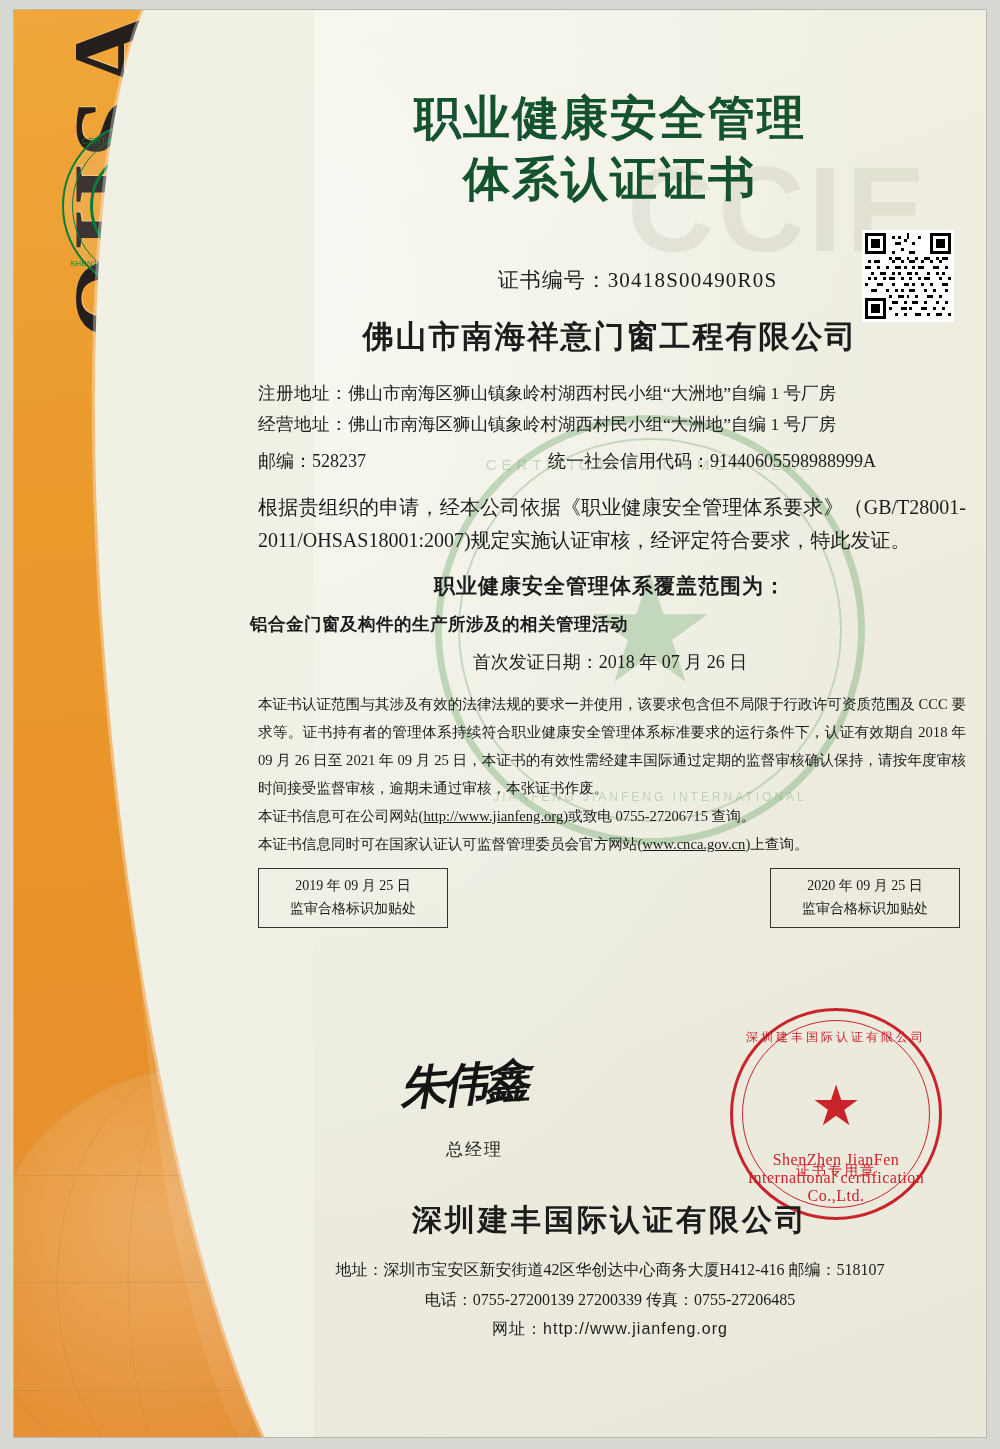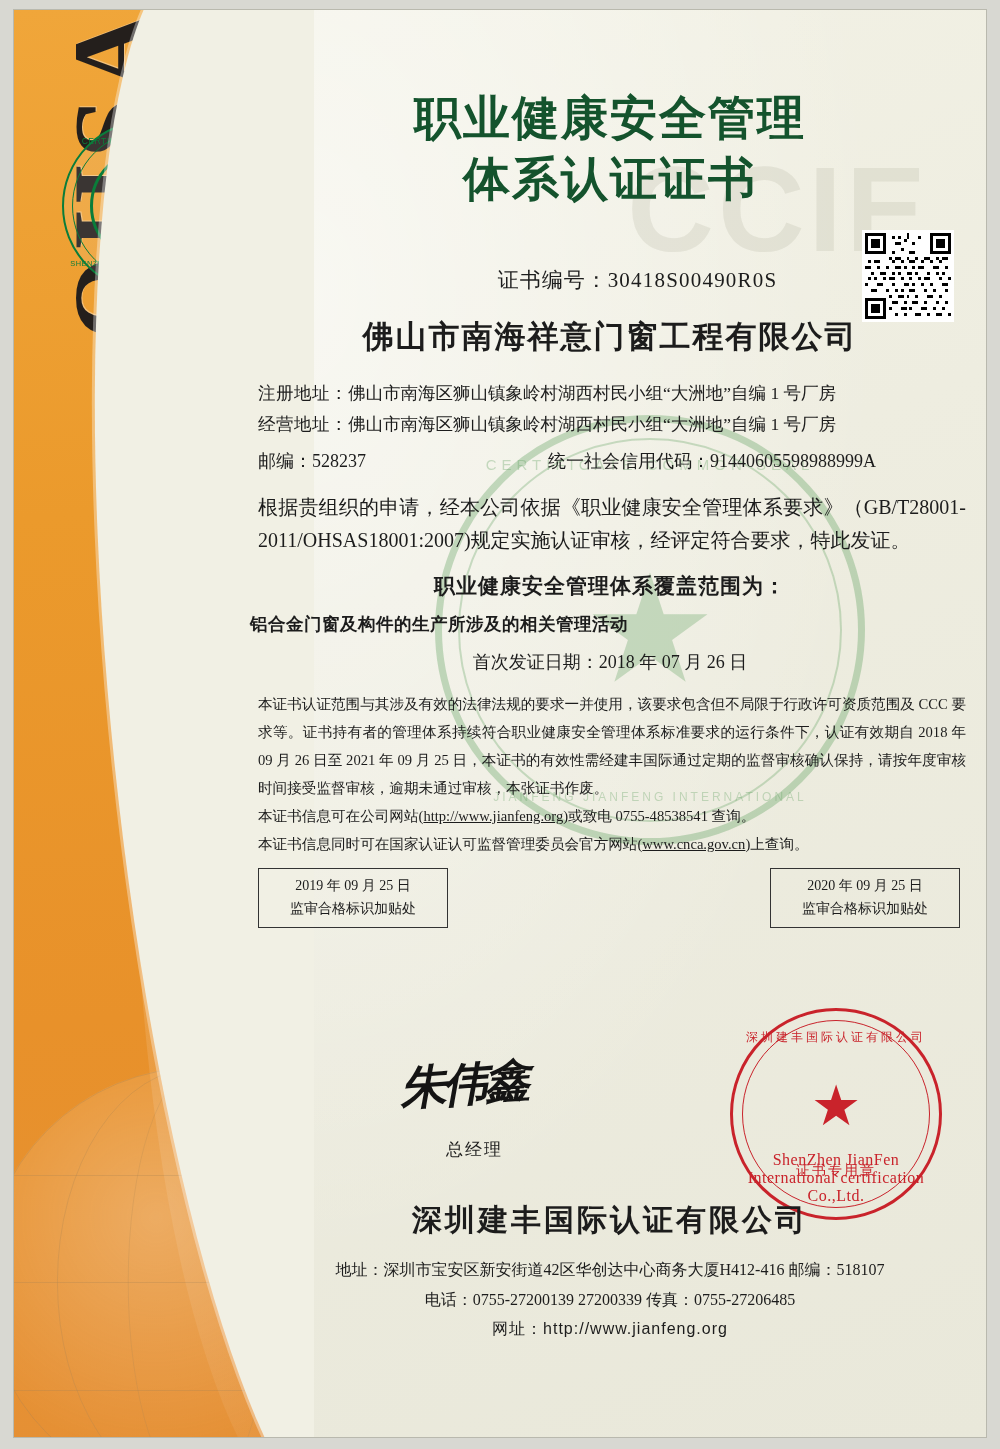--- a/index.html
+++ b/index.html
@@ -505,21 +505,21 @@
 
     <div class="para">根据贵组织的申请，经本公司依据《职业健康安全管理体系要求》（GB/T28001-2011/OHSAS18001:2007)规定实施认证审核，经评定符合要求，特此发证。</div>
 
     <div class="scope-title">职业健康安全管理体系覆盖范围为：</div>
     <div class="scope-body">铝合金门窗及构件的生产所涉及的相关管理活动</div>
     <div class="first-date">首次发证日期：2018 年 07 月 26 日</div>
 
     <div class="fineprint">
       <div>本证书认证范围与其涉及有效的法律法规的要求一并使用，该要求包含但不局限于行政许可资质范围及 CCC 要求等。证书持有者的管理体系持续符合职业健康安全管理体系标准要求的运行条件下，认证有效期自 2018 年 09 月 26 日至 2021 年 09 月 25 日，本证书的有效性需经建丰国际通过定期的监督审核确认保持，请按年度审核时间接受监督审核，逾期未通过审核，本张证书作废。</div>
       <div>
-        <span>本证书信息可在公司网站(</span><a href="#">http://www.jianfeng.org</a><span>)或致电 0755-48538541 查询。</span>
+        <span>本证书信息可在公司网站(</span><a href="#">http://www.jianfeng.org</a><span>)或致电 0755-27206715 查询。</span>
       </div>
       <div>
         <span>本证书信息同时可在国家认证认可监督管理委员会官方网站(</span><a href="#">www.cnca.gov.cn</a><span>)上查询。</span>
       </div>
     </div>
 
     <div class="stampboxes">
       <div class="sbox">
         <div>2019 年 09 月 25 日</div>
         <div>监审合格标识加贴处</div>

